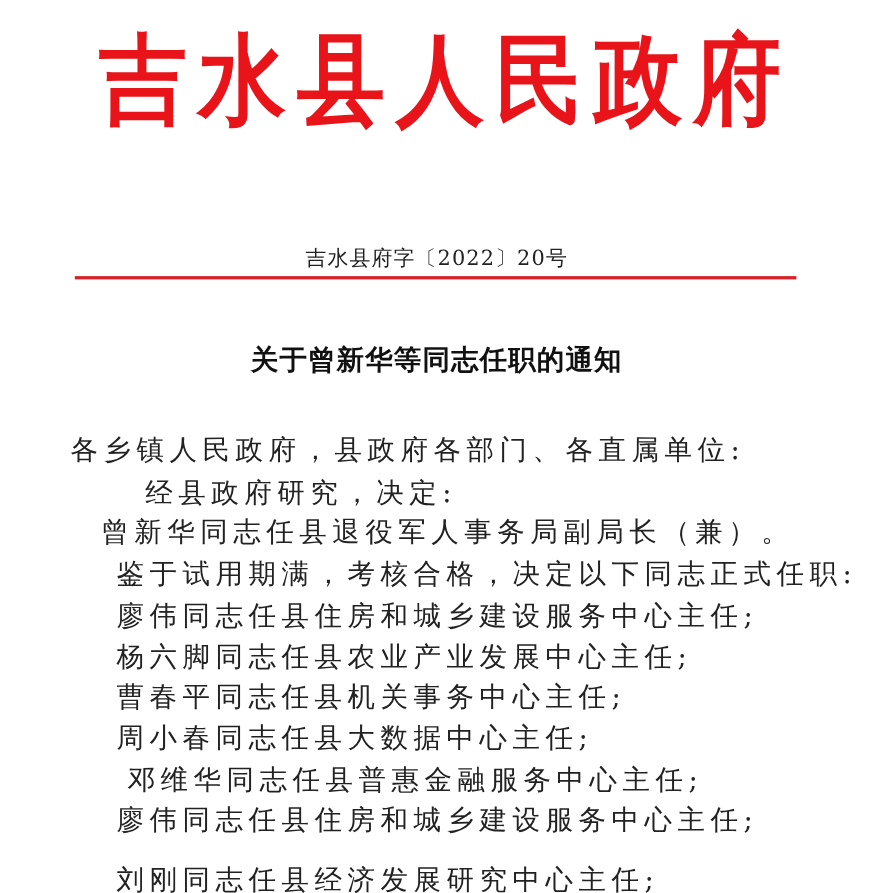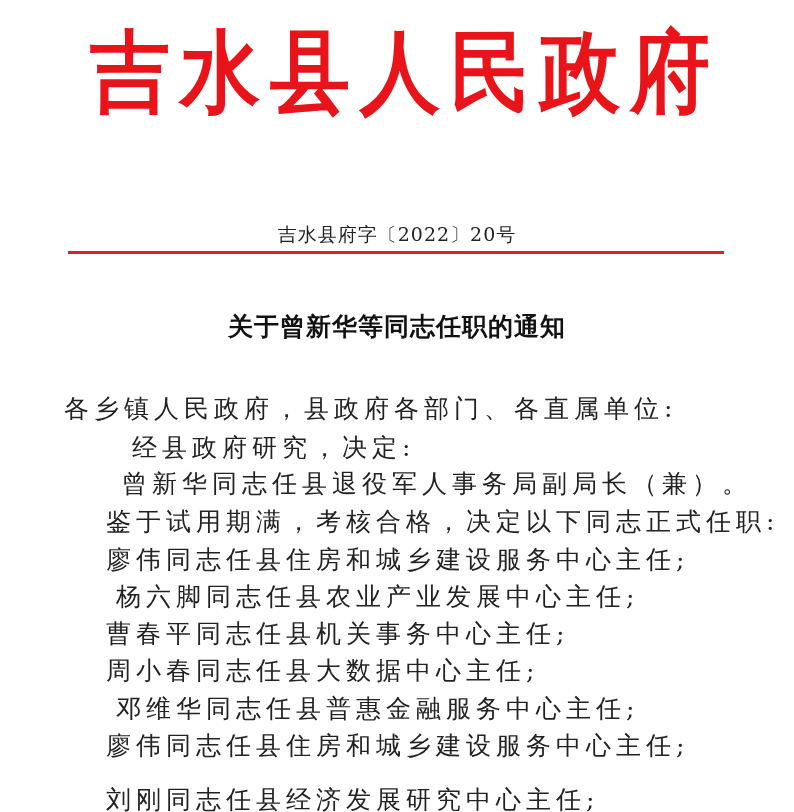--- a/index.html
+++ b/index.html
@@ -24,21 +24,21 @@
   <span>府</span>
 </div>
 
 <div class="docnum">吉水县府字〔2022〕20号</div>
 <div class="redline"></div>
 
 <div class="title">关于曾新华等同志任职的通知</div>
 
 <div class="line" style="left:64px; top:392px;">各乡镇人民政府，县政府各部门、各直属单位:</div>
 <div class="line" style="left:106px; top:431px;margin-left:26px;">经县政府研究，决定:</div>
-<div class="line" style="left:122px; top:467px;">曾新华同志任县退役军人事务局副局长（兼）。</div>
+<div class="line" style="left:92px; top:467px;">曾新华同志任县退役军人事务局副局长（兼）。</div>
 <div class="line" style="left:106px; top:505px;">鉴于试用期满，考核合格，决定以下同志正式任职:</div>
 <div class="line" style="left:106px; top:543px;">廖伟同志任县住房和城乡建设服务中心主任;</div>
-<div class="line" style="left:116px; top:580px;text-align:center;">杨六脚同志任县农业产业发展中心主任;</div>
+<div class="line" style="left:106px; top:580px;text-align:center;">杨六脚同志任县农业产业发展中心主任;</div>
 <div class="line" style="left:106px; top:617px;">曹春平同志任县机关事务中心主任;</div>
 <div class="line" style="left:106px; top:654px;">周小春同志任县大数据中心主任;</div>
 <div class="line" style="left:116px; top:692px;">邓维华同志任县普惠金融服务中心主任;</div>
 <div class="line" style="left:106px; top:729px;">廖伟同志任县住房和城乡建设服务中心主任;</div>
 <div class="line" style="left:106px; top:783px;">刘刚同志任县经济发展研究中心主任;</div>
 
 </body></html>

